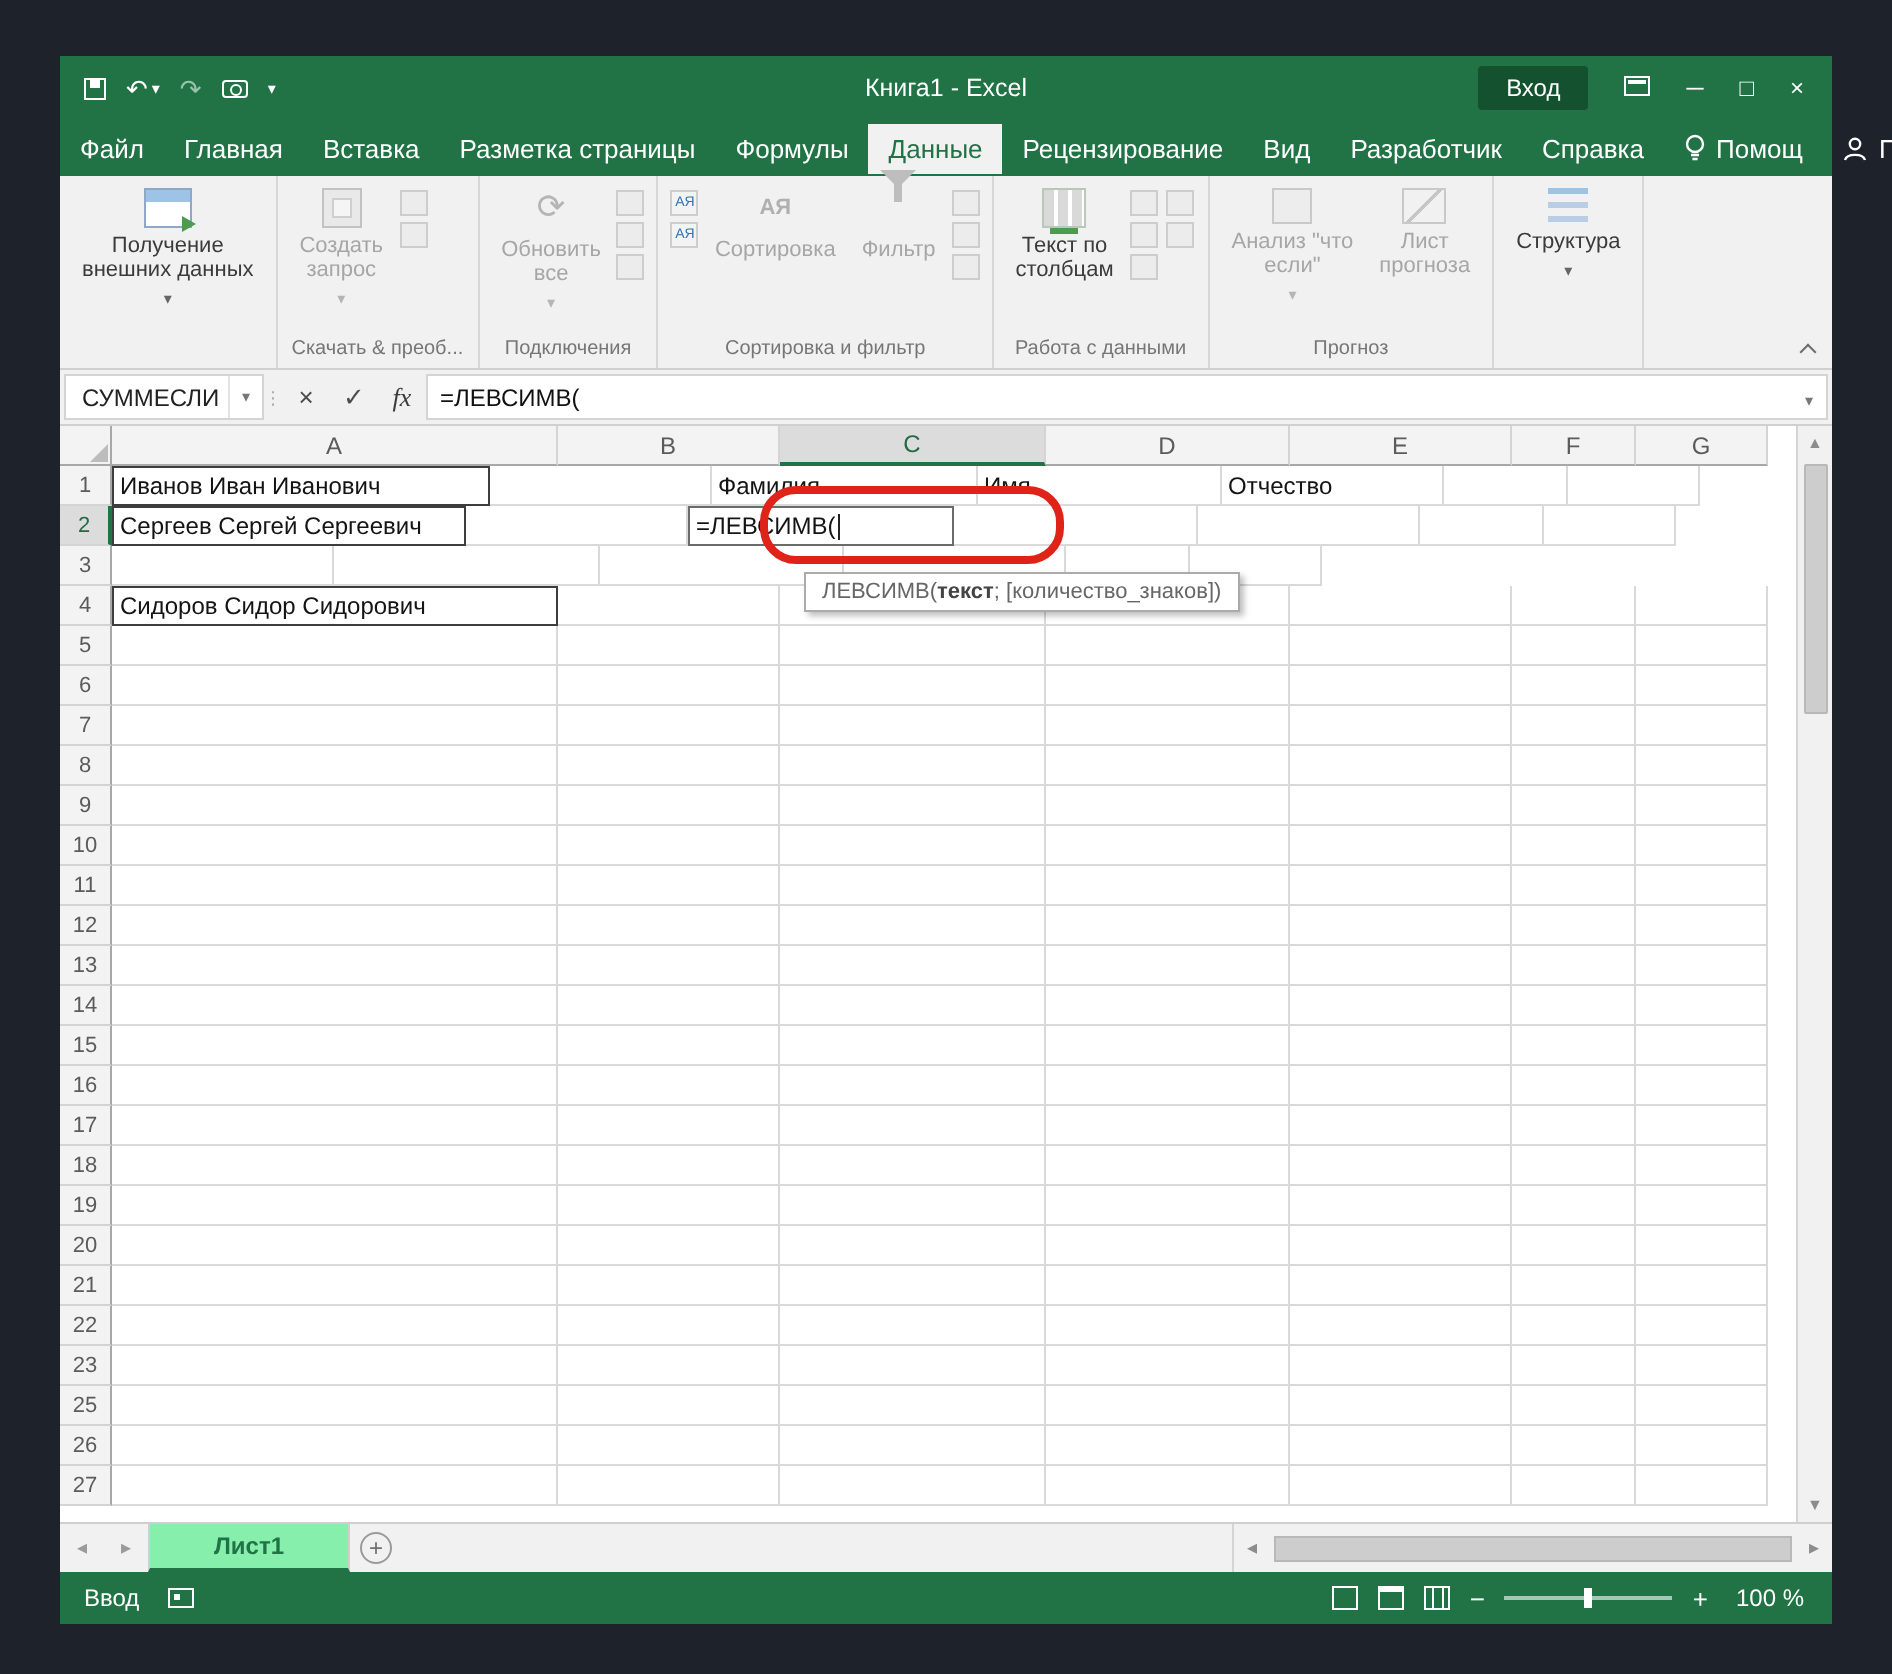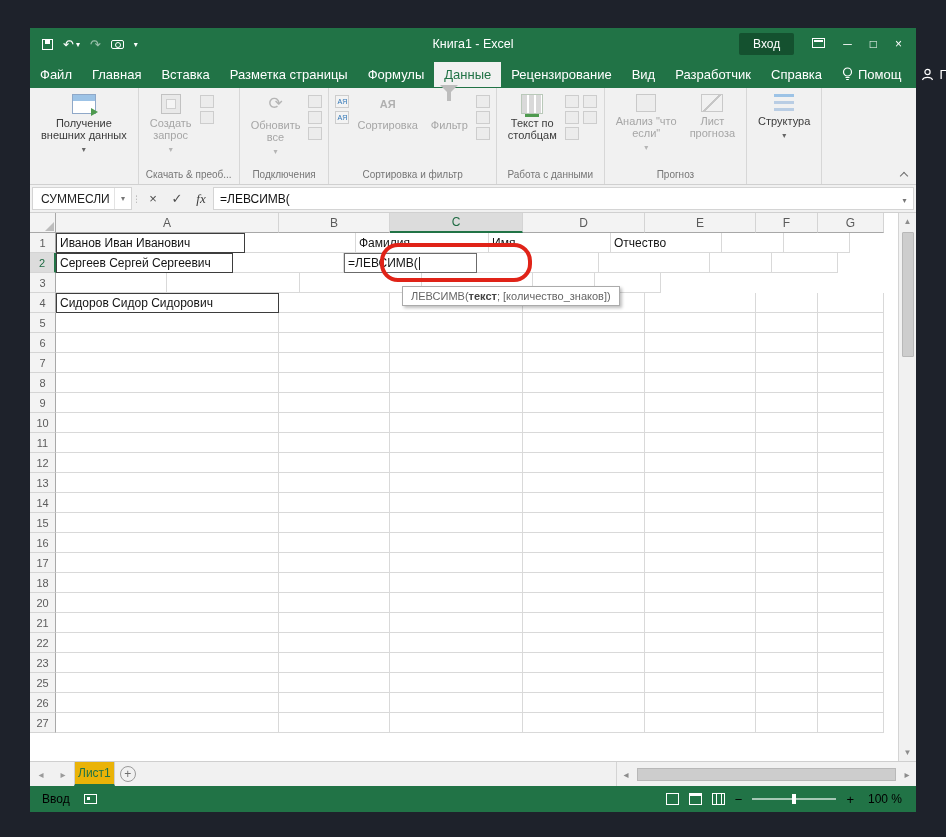--- a/index.html
+++ b/index.html
@@ -92,30 +92,30 @@
   .ftooltip b { color:#444; }
 
   .vscroll { width:18px; background:#f1f1f1; border-left:1px solid #d4d4d4; display:flex; flex-direction:column; align-items:center; flex:0 0 auto; }
   .vs-btn { height:17px; display:flex; align-items:center; justify-content:center; font-size:8px; color:#8c8c8c; width:100%; }
   .vs-thumb { width:12px; height:125px; background:#cdcdcd; border:1px solid #b8b8b8; border-radius:1px; margin-top:2px; }
   .vs-fill { flex:1; }
 
   
   .tabsbar { height:25px; background:#f1f1f1; border-top:1px solid #cfcfcf; display:flex; align-items:stretch; flex:0 0 auto; font-size:12px; }
   .nav { width:22px; display:flex; align-items:center; justify-content:center; color:#9a9a9a; font-size:10px; }
-  .sheettab { padding:0 3px; display:flex; align-items:center; background:#eab308; border-right:1px solid #cfcfcf; border-left:1px solid #cfcfcf; color:#217346; font-weight:normal; border-bottom:2px solid #217346; }
+  .sheettab { padding:0 32px; display:flex; align-items:center; background:#86efac; border-right:1px solid #cfcfcf; border-left:1px solid #cfcfcf; color:#217346; font-weight:bold; border-bottom:2px solid #217346; }
   .addsheet { width:26px; display:flex; align-items:center; justify-content:center; }
   .addsheet span { width:16px; height:16px; border:1px solid #9a9a9a; border-radius:50%; color:#6f6f6f; font-size:12px; line-height:14px; text-align:center; }
   .tb-fill { flex:1; }
   .hscroll { width:300px; display:flex; align-items:center; background:#f1f1f1; border-left:1px solid #d4d4d4; }
   .hs-btn { width:18px; text-align:center; color:#8c8c8c; font-size:10px; }
   .hs-thumb { flex:1; height:13px; background:#cdcdcd; border:1px solid #b8b8b8; margin:0 2px; }
 
   
-  .statusbar { height:26px; background:#217346; color:#000000; display:flex; align-items:center; font-size:12px; flex:0 0 auto; }
+  .statusbar { height:26px; background:#217346; color:#ffffff; display:flex; align-items:center; font-size:12px; flex:0 0 auto; }
   .mode { padding-left:12px; }
   .macro { width:13px; height:10px; border:1px solid #fff; margin-left:14px; position:relative; }
   .macro:after { content:""; position:absolute; left:2px; top:2px; width:3px; height:3px; background:#fff; }
   .sb-right { margin-left:auto; display:flex; align-items:center; gap:10px; padding-right:14px; }
   .view { width:13px; height:12px; border:1px solid #fff; display:inline-block; }
   .view.v2 { background:linear-gradient(#fff 0 2px, transparent 2px); }
   .view.v3 { background:linear-gradient(to right,transparent 0 3px,#fff 3px 4px,transparent 4px 8px,#fff 8px 9px,transparent 9px); }
   .zoomctl { font-size:13px; }
   .ztrack { width:84px; height:2px; background:rgba(255,255,255,.6); position:relative; }
   .zthumb { position:absolute; left:40px; top:-4px; width:4px; height:10px; background:#fff; }
@@ -503,20 +503,30 @@
           <div class="rowhdr">18</div>
           <div class="cell" style="width: 223px;"></div>
           <div class="cell" style="width: 111px;"></div>
           <div class="cell" style="width: 133px;"></div>
           <div class="cell" style="width: 122px;"></div>
           <div class="cell" style="width: 111px;"></div>
           <div class="cell" style="width: 62px;"></div>
           <div class="cell" style="width: 66px;"></div>
         </div>
         <div class="grow">
+          <div class="rowhdr">19</div>
+          <div class="cell" style="width: 223px;"></div>
+          <div class="cell" style="width: 111px;"></div>
+          <div class="cell" style="width: 133px;"></div>
+          <div class="cell" style="width: 122px;"></div>
+          <div class="cell" style="width: 111px;"></div>
+          <div class="cell" style="width: 62px;"></div>
+          <div class="cell" style="width: 66px;"></div>
+        </div>
+        <div class="grow">
           <div class="rowhdr">20</div>
           <div class="cell" style="width: 223px;"></div>
           <div class="cell" style="width: 111px;"></div>
           <div class="cell" style="width: 133px;"></div>
           <div class="cell" style="width: 122px;"></div>
           <div class="cell" style="width: 111px;"></div>
           <div class="cell" style="width: 62px;"></div>
           <div class="cell" style="width: 66px;"></div>
         </div>
         <div class="grow">

